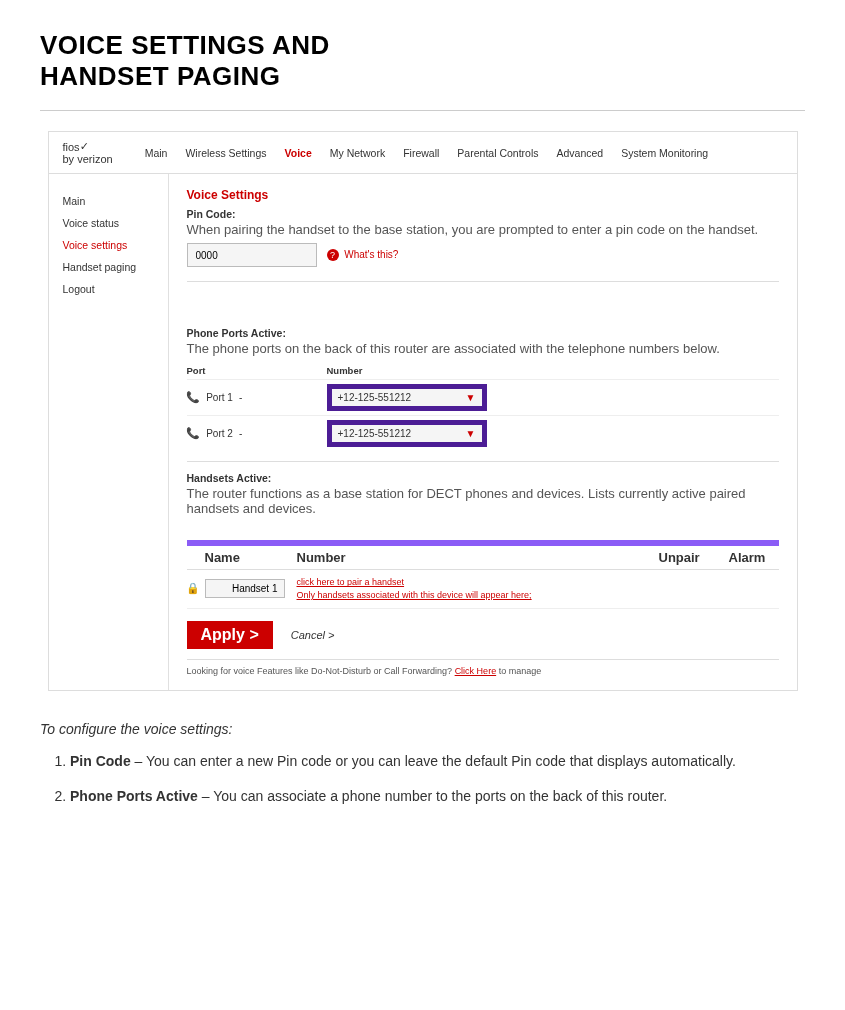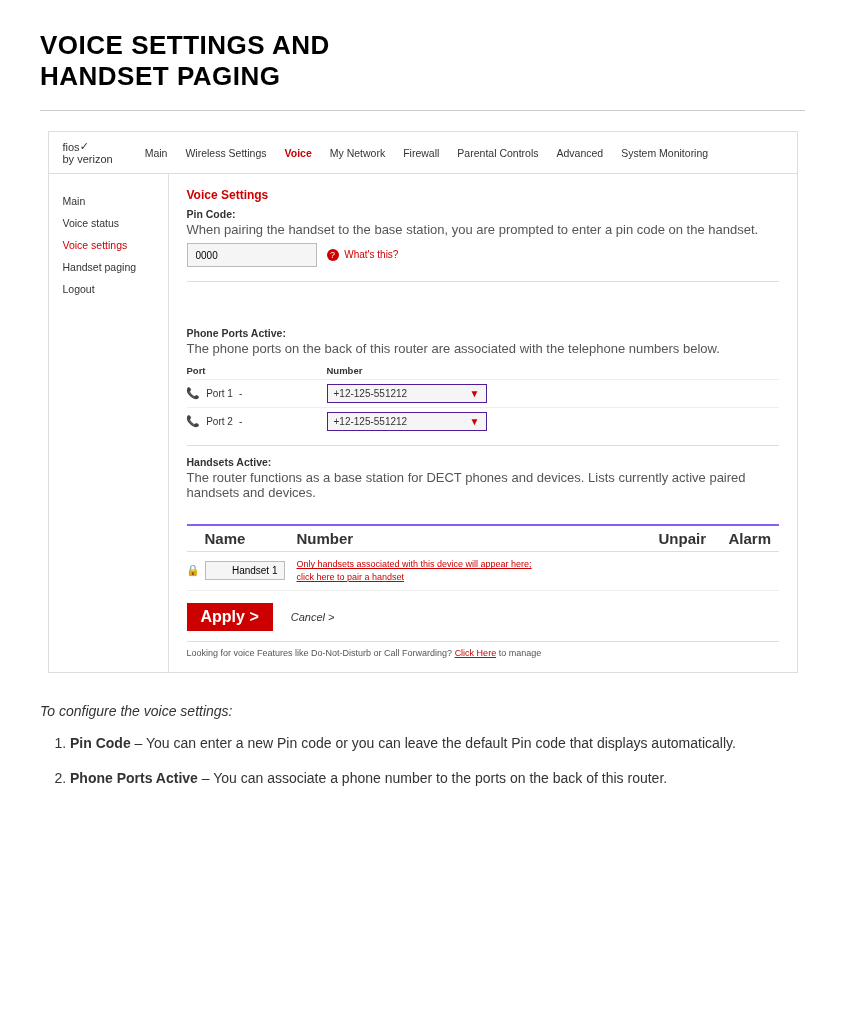--- a/index.html
+++ b/index.html
@@ -194,42 +194,42 @@
       flex: 1;
     }
     .phone-icon {
       color: #999;
       font-size: 11px;
     }
 
     .number-select {
       display: flex;
       align-items: center;
-      border: 1px solid #4c1d95;
+      border: 5px solid #4c1d95;
       background: #f5f5f5;
       padding: 3px 6px;
       font-size: 10px;
       width: 160px;
       justify-content: space-between;
     }
     .dropdown-arrow {
       color: #cc0000;
       font-size: 10px;
     }
 
     
     .handsets-section {
       margin-bottom: 12px;
     }
     .handsets-table-header {
       display: flex;
-      font-size: 15px;
+      font-size: 13px;
       font-weight: bold;
       padding: 4px 0;
-      border-top: 2px solid #8b5cf6;
+      border-top: 6px solid #8b5cf6;
       border-bottom: 1px solid #ddd;
       margin-top: 24px;
     }
     .col-name { width: 110px; padding-left: 18px; }
     .col-num { flex: 1; }
     .col-unpair { width: 70px; }
     .col-alarm { width: 50px; }
 
     .handset-row {
       display: flex;
@@ -438,22 +438,22 @@
           <div class="col-unpair">Unpair</div>
           <div class="col-alarm">Alarm</div>
         </div>
 
         <div class="handset-row">
           <span class="handset-icon-col">🔒</span>
           <div style="width:92px;">
             <input class="handset-name-input" type="text" value="Handset 1" style="">
           </div>
           <div class="handset-link-col">
+            <span class="handset-link">click here to pair a handset</span>
             <span class="handset-link">Only handsets associated with this device will appear here;</span>
-            <span class="handset-link">click here to pair a handset</span>
           </div>
         </div>
       </div>
 
       <div class="button-row">
         <button class="btn-apply">Apply &gt;</button>
         <button class="btn-cancel">Cancel &gt;</button>
       </div>
 
       <div class="footer-note">

